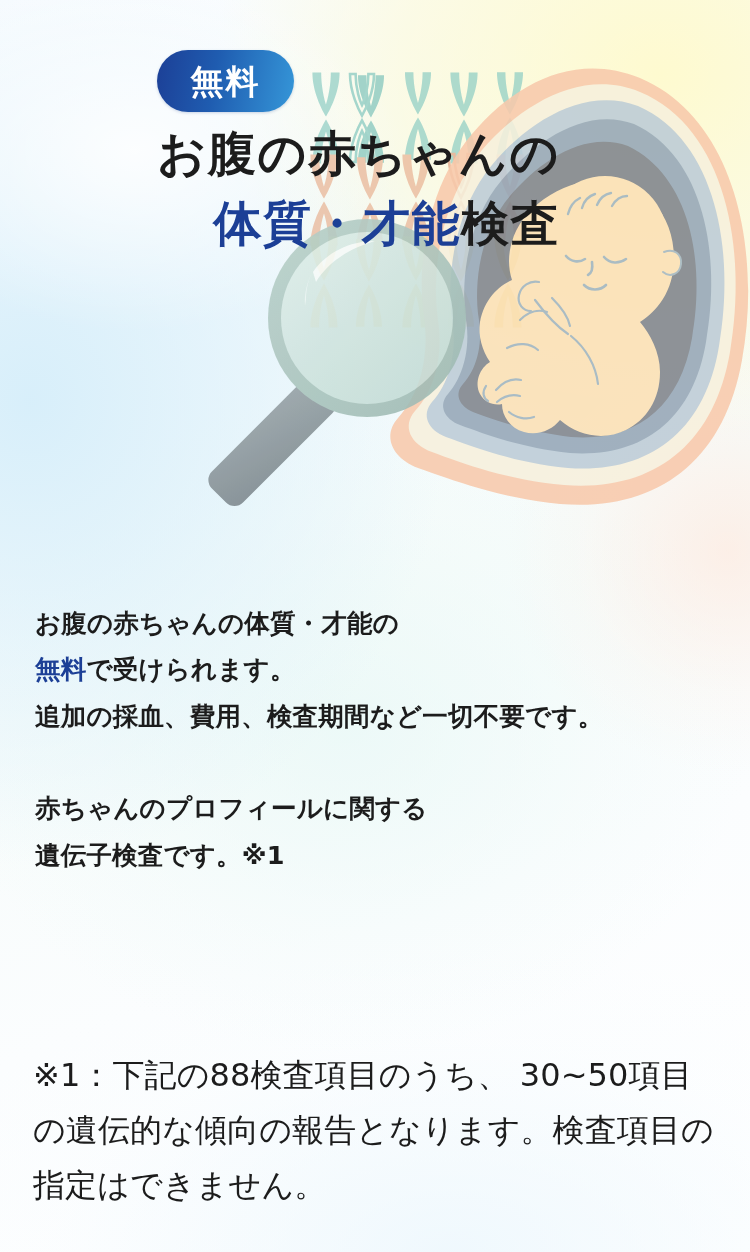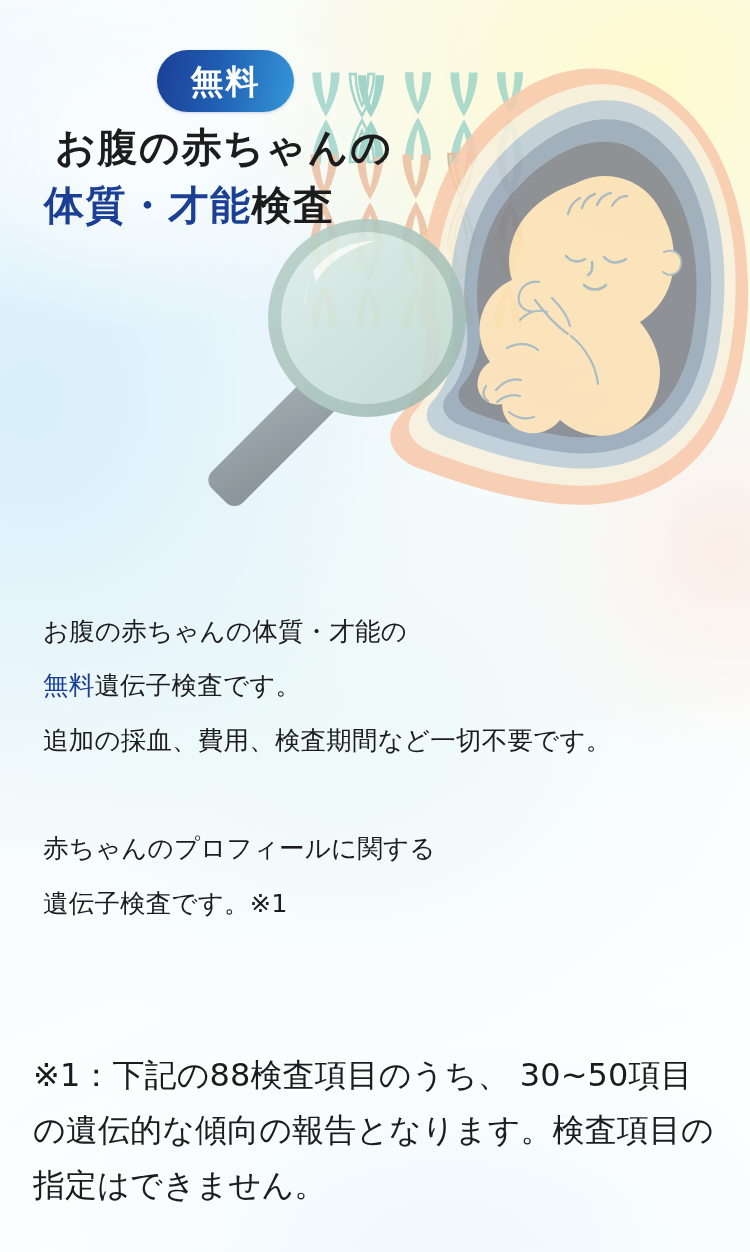--- a/index.html
+++ b/index.html
@@ -76,47 +76,48 @@
   }
 
   
   .headline {
     position: absolute;
     left: 0;
     top: 118px;
     width: 560px;
   }
   .headline-line {
-    font-size: 40px;
+    font-size: 48px;
     font-weight: 700;
     line-height: 1.46;
     letter-spacing: 1.5px;
     white-space: nowrap;
+    text-align: right;
   }
   .headline-line-1 {
     color: #1c1c1c;
     padding-left: 55px;
   }
   .headline-line-2 {
     color: #1c3f96;
     padding-left: 44px;
   }
   .headline-line-2 .k-dark { color: #1c1c1c; }
 
   
   .copy {
     position: absolute;
     left: 35px;
     top: 600px;
     width: 690px;
   }
   .copy p {
-    margin: 8px;
+    margin: 0;
     font-size: 25.5px;
-    font-weight: 400;
+    font-weight: 700;
     line-height: 1.82;
     color: #1c1c1c;
     letter-spacing: 0.2px;
   }
   .copy .accent { color: #1c3f96; }
   .copy .para-gap { height: 46px; }
 
   
   .footnote {
     position: absolute;
@@ -313,21 +314,21 @@
       <span>体質・才能</span><span class="k-dark">検査</span>
     </div>
   </div>
 
   <div class="copy">
 
     <p>
       <span>お腹の赤ちゃんの体質・才能の</span>
     </p>
     <p>
-      <span class="accent">無料</span><span>遺伝子検査です。</span>
+      <span class="accent">無料</span><span>で受けられます。</span>
     </p>
     <p>
       <span>追加の採血、費用、検査期間など一切不要です。</span>
     </p>
 
     <div class="para-gap"></div>
 
     <p>
       <span>赤ちゃんのプロフィールに関する</span>
     </p>

